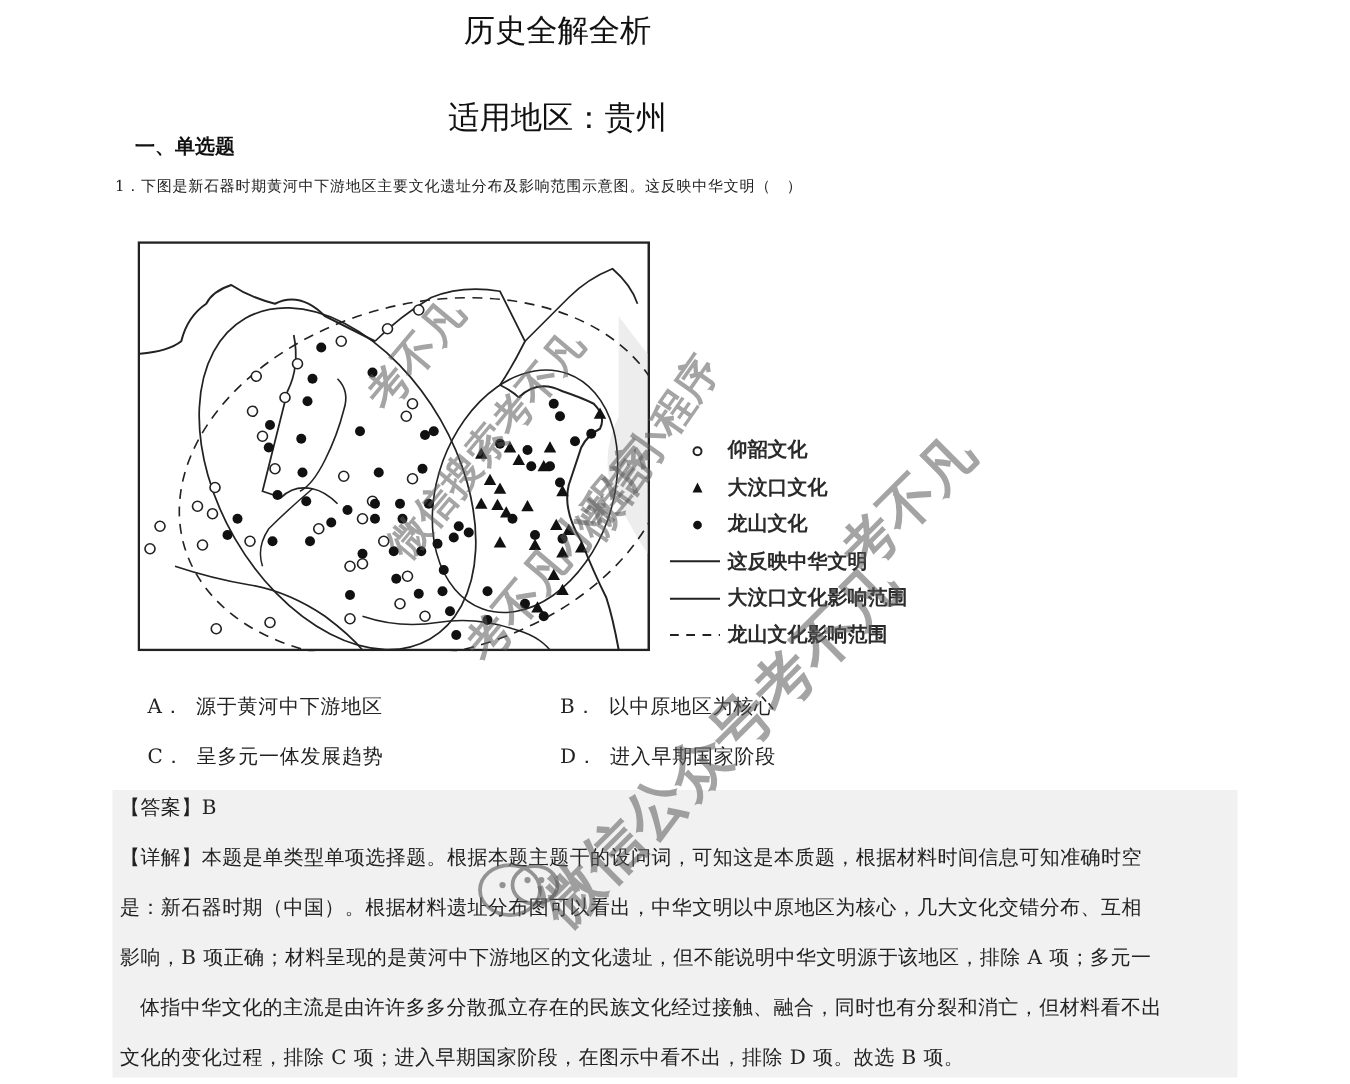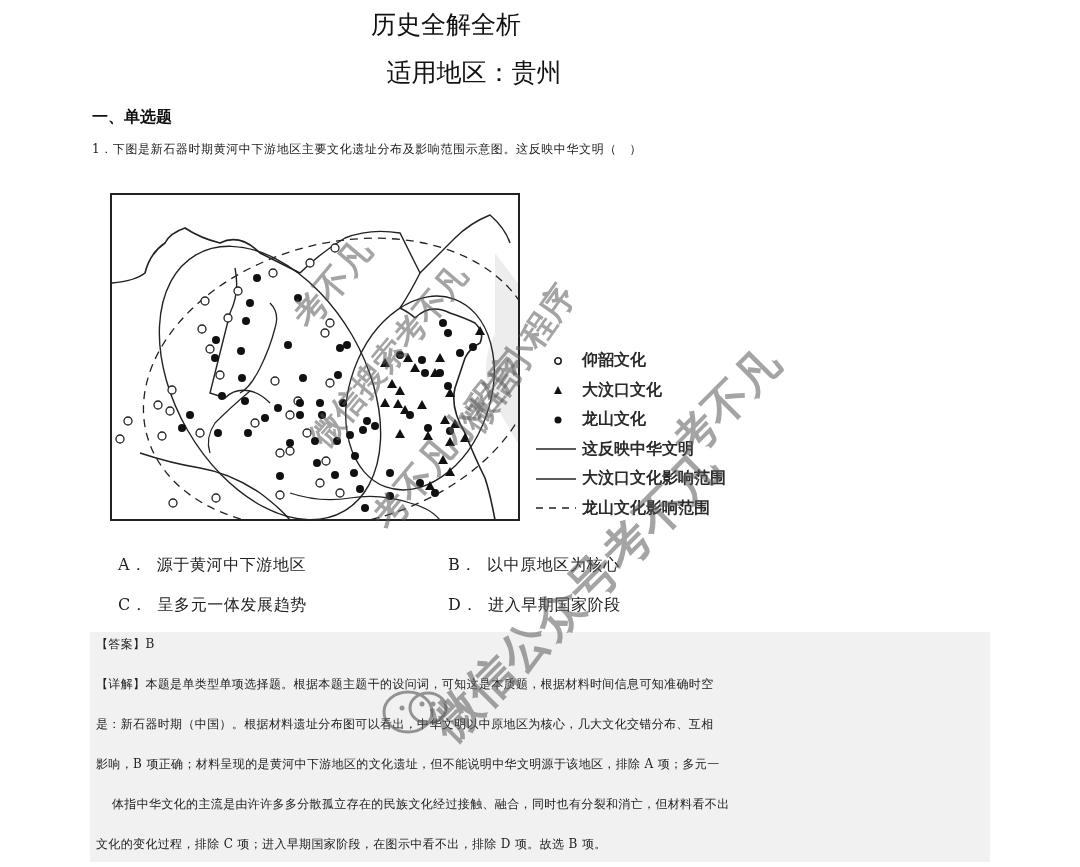--- a/index.html
+++ b/index.html
@@ -7,23 +7,23 @@
       width: 1080px; height: 867px; position: relative; overflow: hidden;
       font-family: "DejaVu Serif", "Liberation Serif", serif;
       color: #1a1a1a;
     }
     .title {
       position: absolute; left: 0; width: 892px; text-align: center;
       font-family: "DejaVu Sans", "Liberation Sans", sans-serif;
       font-size: 25px; font-weight: 500; color: #111;
     }
     .title.main { top: 8px; }
-    .title.sub { top: 56px; padding-left: 28px; }
+    .title.sub { top: 77px; }
     .section-heading {
-      position: absolute; left: 92px; top: 107px;
+      position: absolute; left: 108px; top: 107px;
       font-family: "DejaVu Sans", "Liberation Sans", sans-serif;
       font-size: 16px; font-weight: bold; color: #111;
     }
     .question {
       position: absolute; left: 92px; top: 141px;
       font-size: 12px; letter-spacing: 0.6px; color: #222;
     }
     .map-figure {
       position: absolute; left: 110px; top: 193px; width: 410px; height: 328px;
     }
@@ -37,21 +37,21 @@
     .legend-line { width: 40px; margin-left: 2px; margin-right: 6px; }
     .opt {
       position: absolute; font-size: 16px; color: #222; letter-spacing: 0.6px;
     }
     .opt .key { margin-right: 10px; }
     .answer-box {
       position: absolute; left: 90px; top: 632px; width: 900px; height: 230px;
       background: #f1f1f1;
     }
     .ans-line {
-      position: absolute; left: 96px; font-size: 12px; color: #222;
+      position: absolute; left: 96px; font-size: 16px; color: #222;
       white-space: nowrap; letter-spacing: 0.35px;
     }
     .watermark {
       position: absolute; pointer-events: none;
       font-family: "DejaVu Sans", "Liberation Sans", sans-serif;
       font-weight: bold; color: rgba(90, 90, 90, 0.55);
       white-space: nowrap; transform-origin: left center;
     }
   </style>
 </head>

